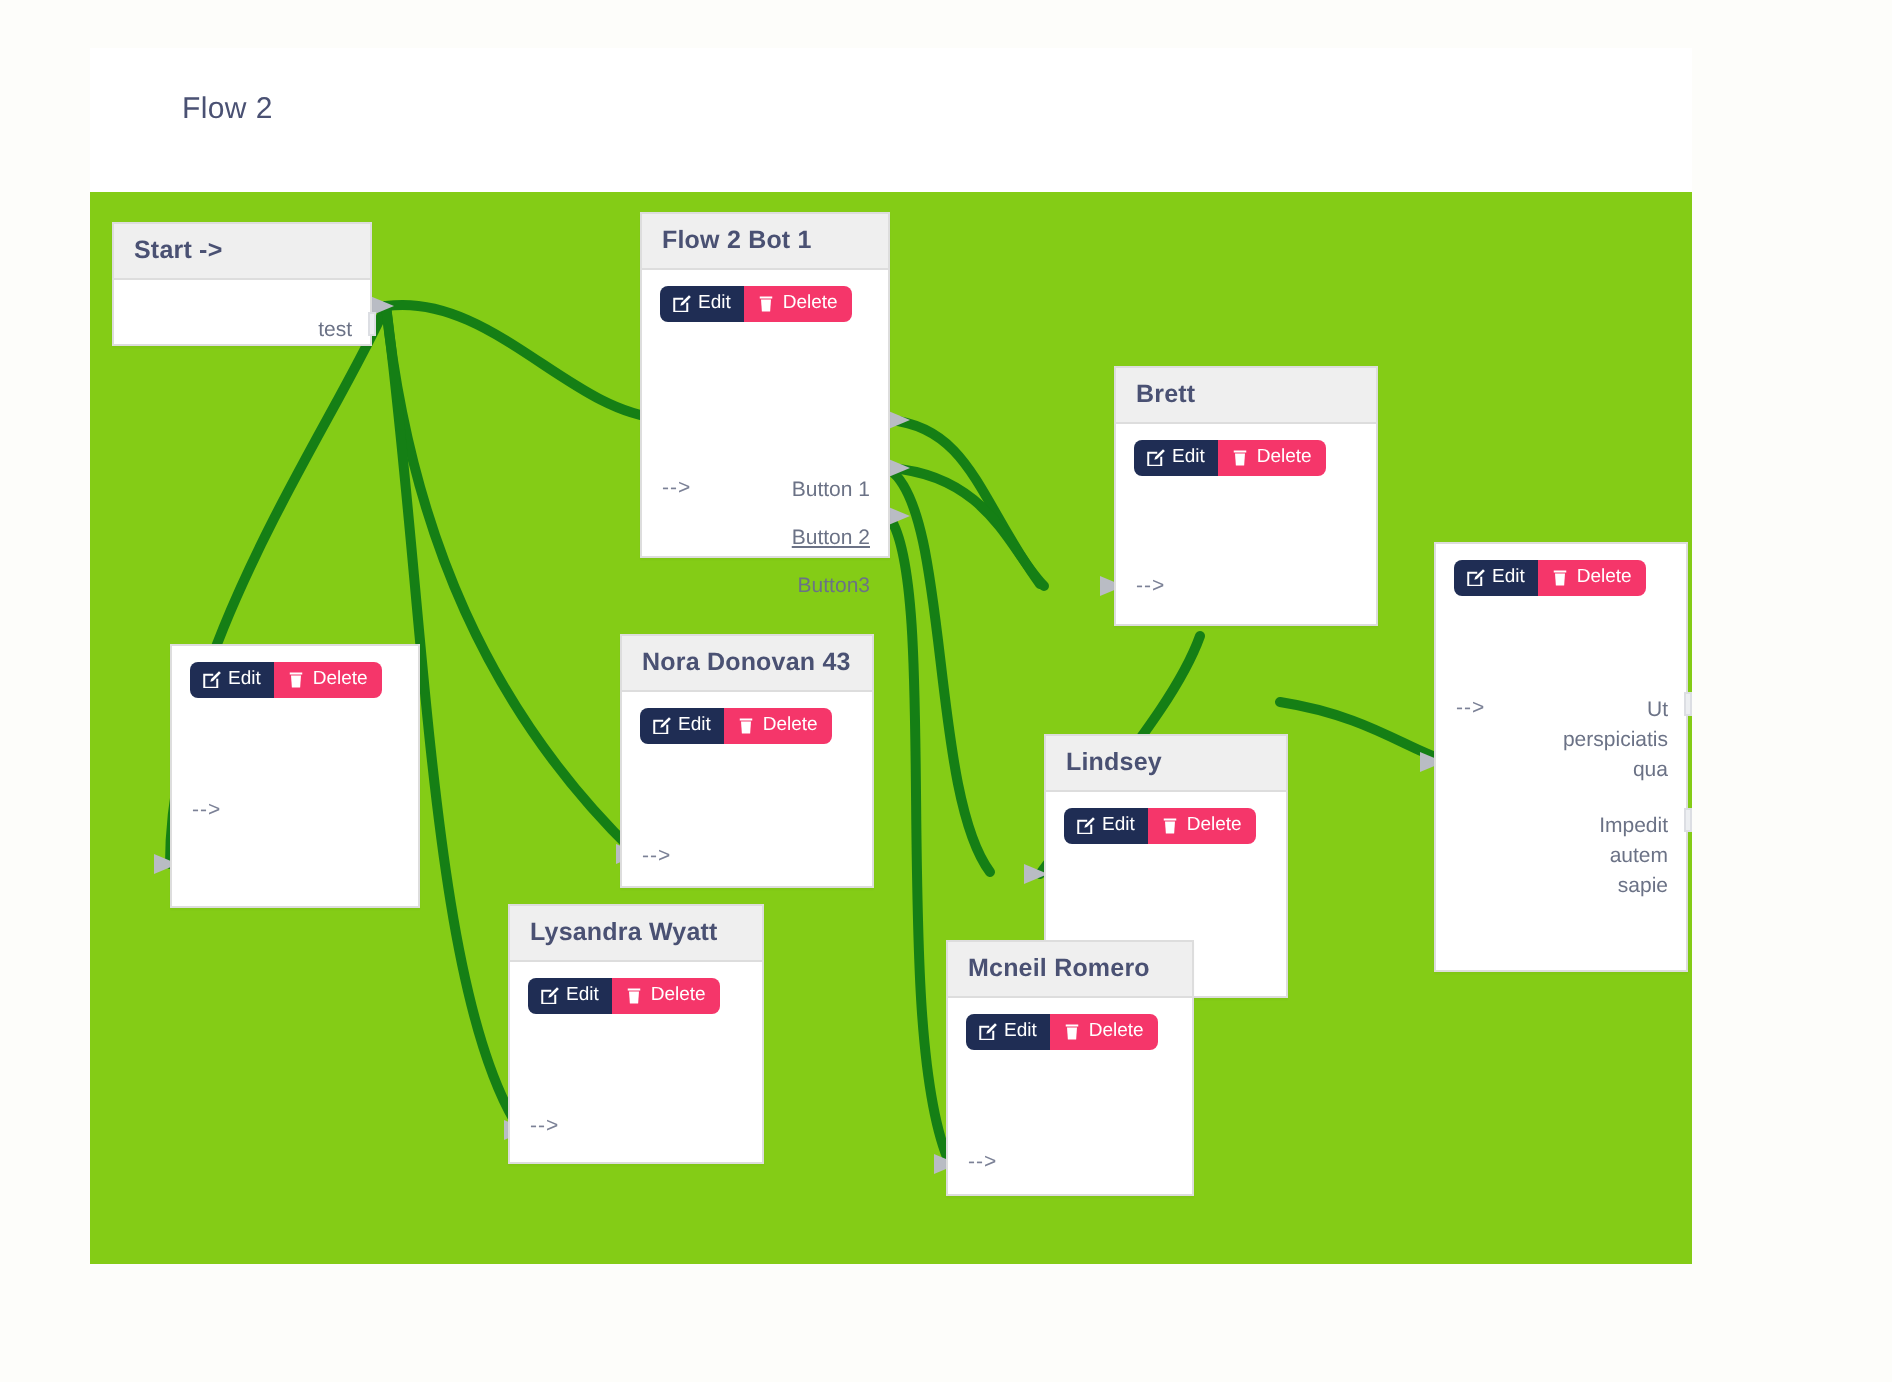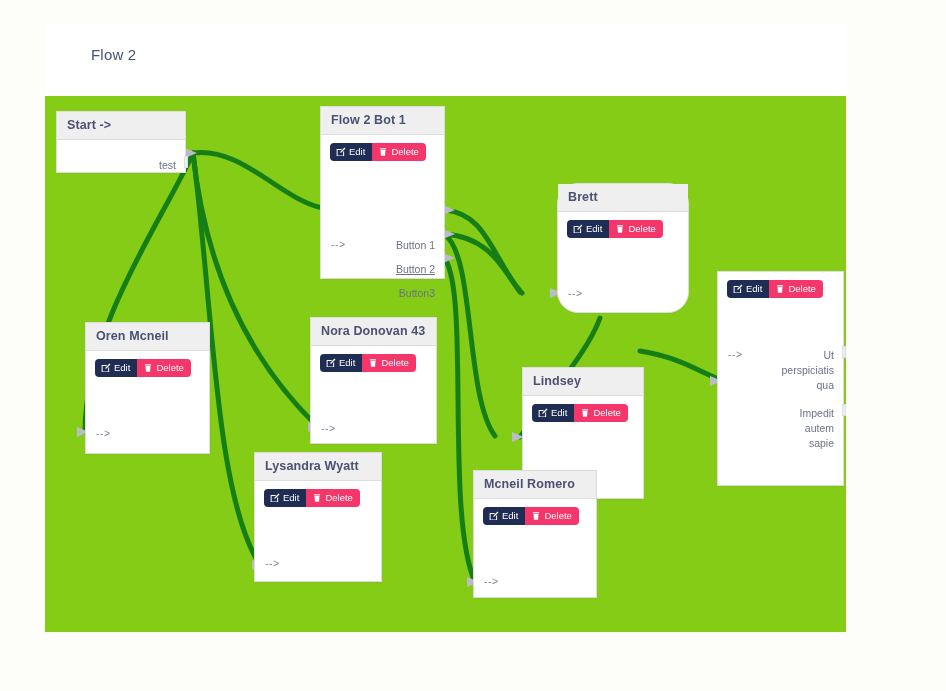--- a/index.html
+++ b/index.html
@@ -215,21 +215,21 @@
             <span>Delete</span>
           </div>
         </div>
         <div class="port-in" style="top:103px;">--&gt;</div>
         <div class="port-out" style="top:103px;">Button 1</div>
         <div class="port-out" style="top:127px;text-decoration:underline;">Button 2</div>
         <div class="port-out" style="top:151px;">Button3</div>
       </div>
     </div>
 
-    <div class="node" style="left:512px; top:87px; width:132px; height:130px;border-radius:21px;">
+    <div class="node" style="left:512px; top:87px; width:132px; height:130px;">
       <div class="node-header">Brett</div>
       <div class="node-body">
         <div class="btn-row">
           <div class="btn btn-edit">
             <svg width="10" height="10" viewBox="0 0 16 16">
               <path fill="#ffffff" d="M1 3h8v1.6H2.6v8.8h8.8V7H13v7.4H1z"></path>
               <path fill="#ffffff" d="M13.6.9l1.5 1.5-6.3 6.3-2.1.6.6-2.1z"></path>
             </svg>
             <span>Edit</span>
           </div>
@@ -275,21 +275,20 @@
         <div class="port-out multiline" style="top:134px;">
           <div>Impedit</div>
           <div>autem</div>
           <div>sapie</div>
         </div>
         <div class="handle right" style="top:132px;"></div>
       </div>
     </div>
 
     <div class="node" style="left:40px; top:226px; width:125px; height:132px;">
-      <div class="node-header">Oren Mcneil</div>
       <div class="node-body">
         <div class="btn-row">
           <div class="btn btn-edit">
             <svg width="10" height="10" viewBox="0 0 16 16">
               <path fill="#ffffff" d="M1 3h8v1.6H2.6v8.8h8.8V7H13v7.4H1z"></path>
               <path fill="#ffffff" d="M13.6.9l1.5 1.5-6.3 6.3-2.1.6.6-2.1z"></path>
             </svg>
             <span>Edit</span>
           </div>
           <div class="btn btn-delete">

